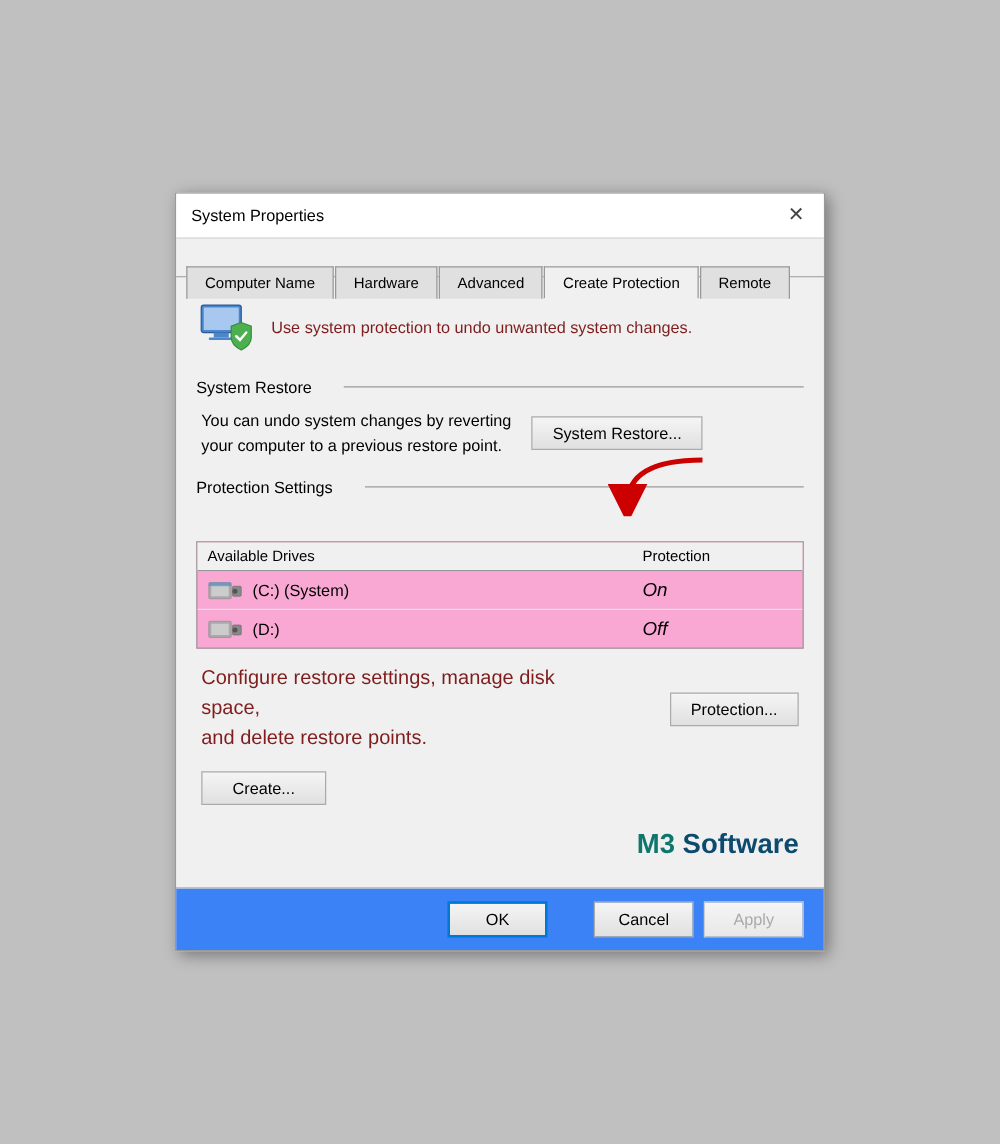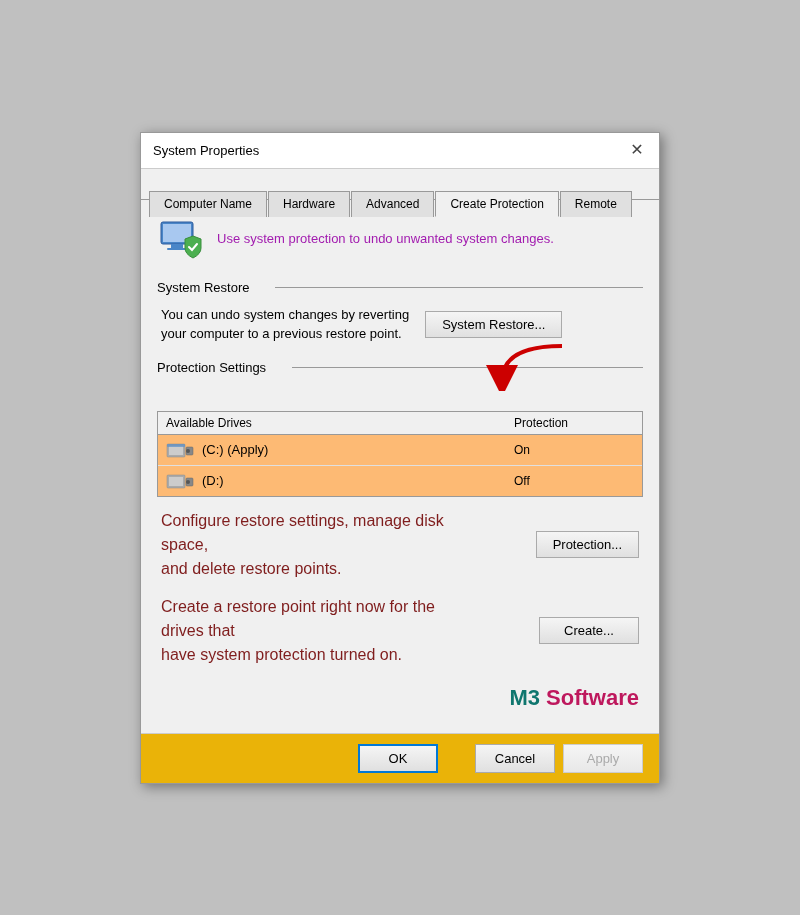--- a/index.html
+++ b/index.html
@@ -79,21 +79,21 @@
       gap: 12px;
       margin-bottom: 16px;
     }
     .computer-icon {
       width: 48px;
       height: 48px;
       flex-shrink: 0;
     }
     .info-text {
       font-size: 13px;
-      color: #a21caf;
+      color: #7f1d1d;
       line-height: 1.4;
     }
     .section {
       margin-bottom: 16px;
     }
     .section-header {
       display: flex;
       align-items: center;
       gap: 26px;
       margin-bottom: 10px;
@@ -126,21 +126,21 @@
       border: 1px solid #aaa;
       padding: 5px 16px;
       cursor: pointer;
       font-size: 13px;
       color: #000;
       min-width: 110px;
       text-align: center;
     }
     .table-wrapper {
       border: 1px solid #999;
-      background: #fdba74;
+      background: #f9a8d4;
       margin-bottom: 12px;
       margin-top: 36px;
     }
     .table-header {
       display: flex;
       background: #f0f0f0;
       border-bottom: 1px solid #999;
       padding: 4px 8px;
     }
     .col-drives { flex: 1; font-size: 12px; font-weight: normal; }
@@ -155,21 +155,22 @@
     .table-row:last-child { border-bottom: none; }
     .drive-cell {
       flex: 1;
       display: flex;
       align-items: center;
       gap: 8px;
       font-size: 13px;
     }
     .protection-cell {
       width: 120px;
-      font-size: 12px;
+      font-size: 15px;
+      font-style: italic;
     }
     .config-row {
       display: flex;
       align-items: center;
       justify-content: space-between;
       margin-bottom: 14px;
       padding: 0 4px;
     }
     .config-text {
       font-size: 16px;
@@ -177,23 +178,23 @@
       line-height: 1.5;
       max-width: 320px;
     }
     .watermark {
       text-align: right;
       padding: 2px 4px 6px;
       font-size: 22px;
       font-weight: bold;
     }
     .watermark-m3 { color: #0f766e; }
-    .watermark-software { color: #be185d; text-align: right; }
+    .watermark-software { color: #0c4a6e; text-align: right; }
     .footer {
-      background: #eab308;
+      background: #3b82f6;
       border-top: 1px solid #ccc;
       padding: 10px 16px;
       display: flex;
       justify-content: flex-end;
       gap: 8px;
     }
     .footer-btn {
       min-width: 80px;
       padding: 5px 12px;
       font-size: 13px;
@@ -287,21 +288,21 @@
         <div class="table-row">
           <div class="drive-cell">
             <svg width="28" height="20" viewBox="0 0 28 20">
               <rect x="1" y="4" width="18" height="13" rx="1" fill="#aaa" stroke="#888" stroke-width="0.5"></rect>
               <rect x="3" y="6" width="14" height="9" fill="#ccc"></rect>
               <rect x="20" y="7" width="7" height="8" rx="1" fill="#888" stroke="#666" stroke-width="0.5"></rect>
               <circle cx="22" cy="11" r="2" fill="#555"></circle>
 
               <rect x="1" y="4" width="18" height="3" rx="1" fill="#5a8fc8" opacity="0.7"></rect>
             </svg>
-            <span>(C:) (Apply)</span>
+            <span>(C:) (System)</span>
           </div>
           <span class="protection-cell">On</span>
         </div>
 
         <div class="table-row">
           <div class="drive-cell">
             <svg width="28" height="20" viewBox="0 0 28 20">
               <rect x="1" y="4" width="18" height="13" rx="1" fill="#aaa" stroke="#888" stroke-width="0.5"></rect>
               <rect x="3" y="6" width="14" height="9" fill="#ccc"></rect>
               <rect x="20" y="7" width="7" height="8" rx="1" fill="#888" stroke="#666" stroke-width="0.5"></rect>
@@ -313,22 +314,20 @@
         </div>
       </div>
 
       <div class="config-row">
         <p class="config-text" style="white-space: pre-line;">Configure restore settings, manage disk space,
 and delete restore points.</p>
         <button class="win-btn" style="min-width:100px;">Protection...</button>
       </div>
 
       <div class="config-row">
-        <p class="config-text" style="white-space: pre-line;">Create a restore point right now for the drives that
-have system protection turned on.</p>
         <button class="win-btn" style="min-width:100px;">Create...</button>
       </div>
     </div>
 
     <div class="watermark">
       <span class="watermark-m3">M3</span><span class="watermark-software"> Software</span>
     </div>
   </div>
 
   <div class="footer">

